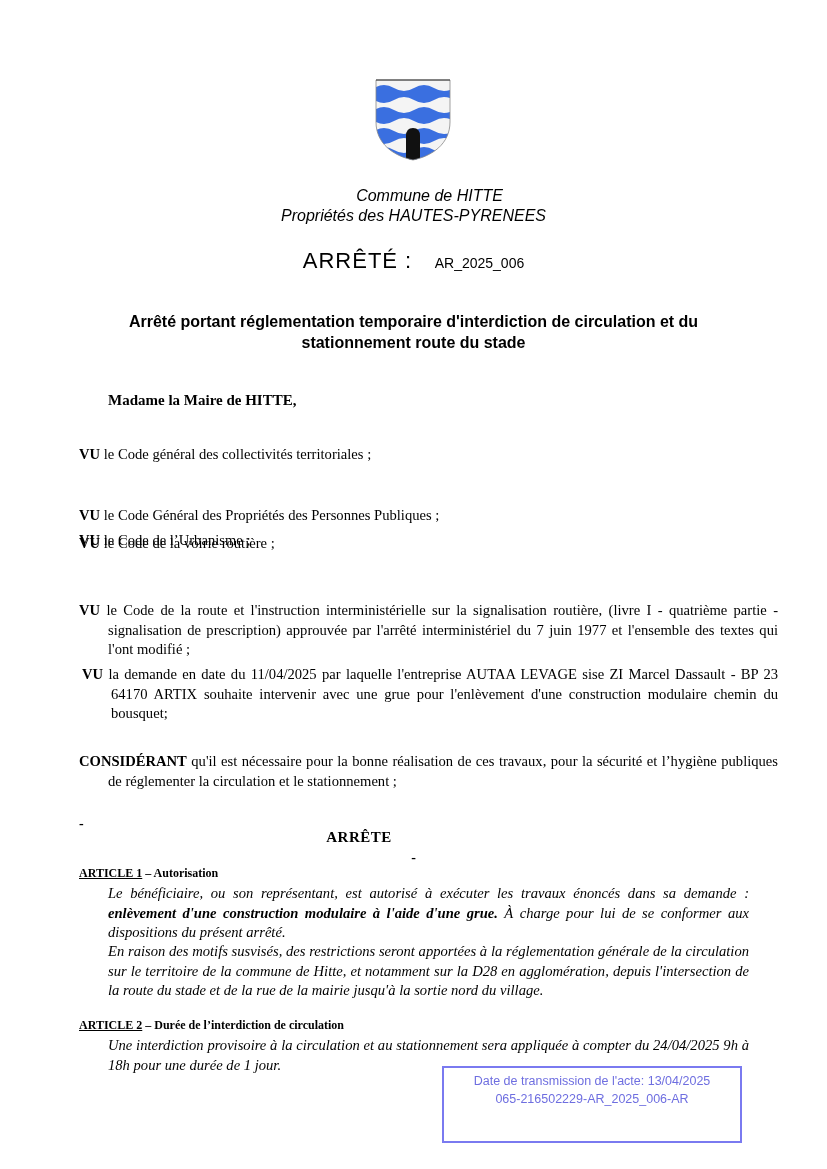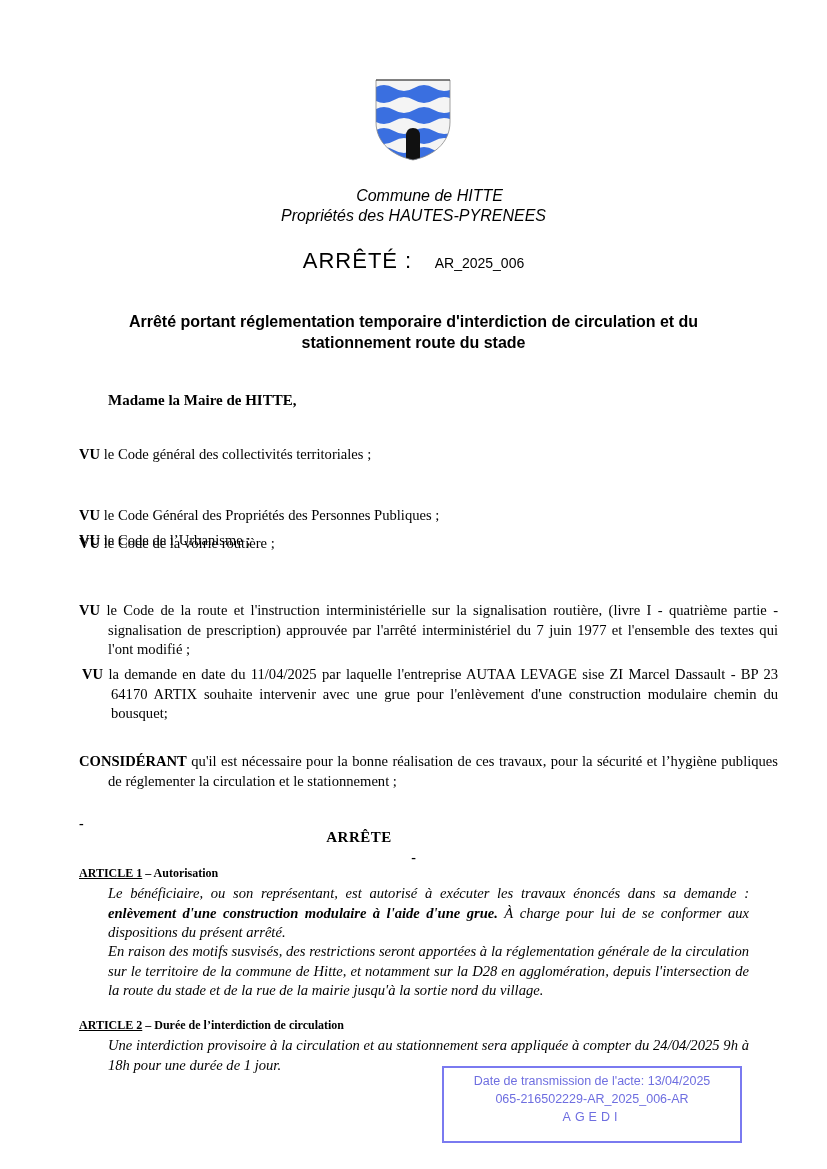--- a/index.html
+++ b/index.html
@@ -103,14 +103,13 @@
 <div id="art1-p2" class="article-body serif">En raison des motifs susvisés, des restrictions seront apportées à la réglementation générale de la circulation sur le territoire de la commune de Hitte, et notamment sur la D28 en agglomération, depuis l'intersection de la route du stade et de la rue de la mairie jusqu'à la sortie nord du village.</div>
 
 <div id="art2-head" class="article-head serif">
   <span class="u">ARTICLE 2</span><span> – Durée de l’interdiction de circulation</span>
 </div>
 <div id="art2-p1" class="article-body serif">Une interdiction provisoire à la circulation et au stationnement sera appliquée à compter du 24/04/2025 9h à 18h pour une durée de 1 jour.</div>
 
 <div id="stamp" class="sans">
   <div>Date de transmission de l'acte: 13/04/2025</div>
   <div>065-216502229-AR_2025_006-AR</div>
-  <div class="agedi">AGEDI</div>
 </div>
 
 </body></html>

